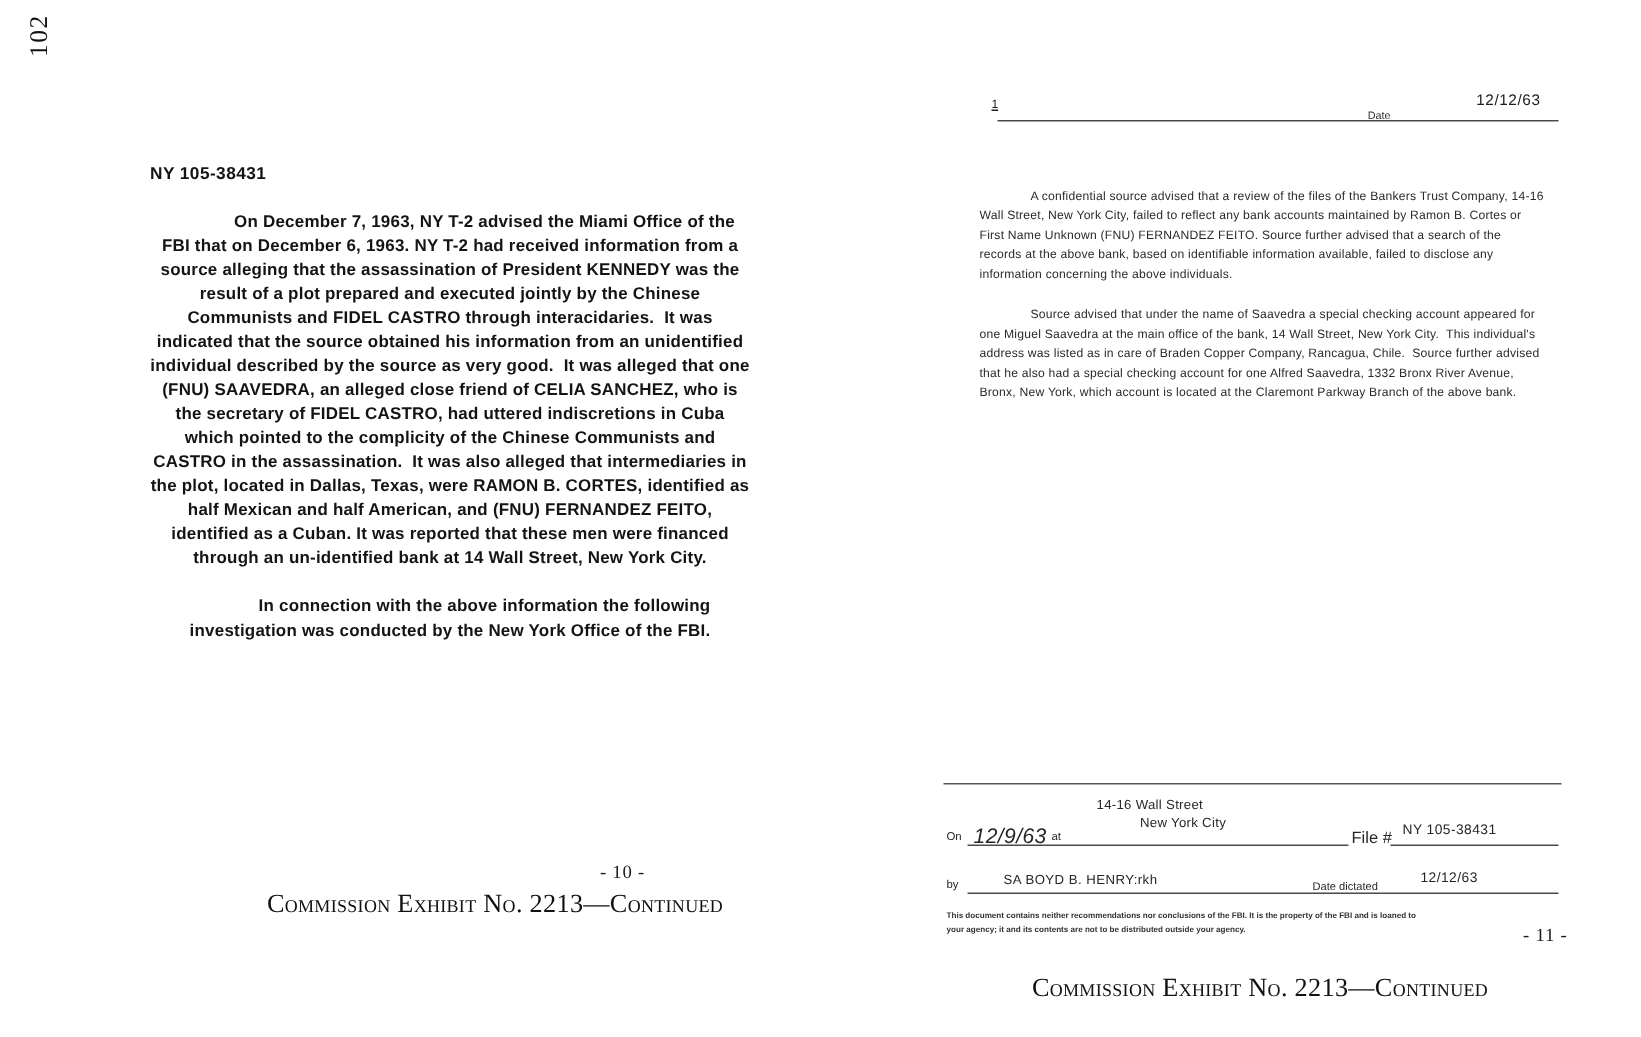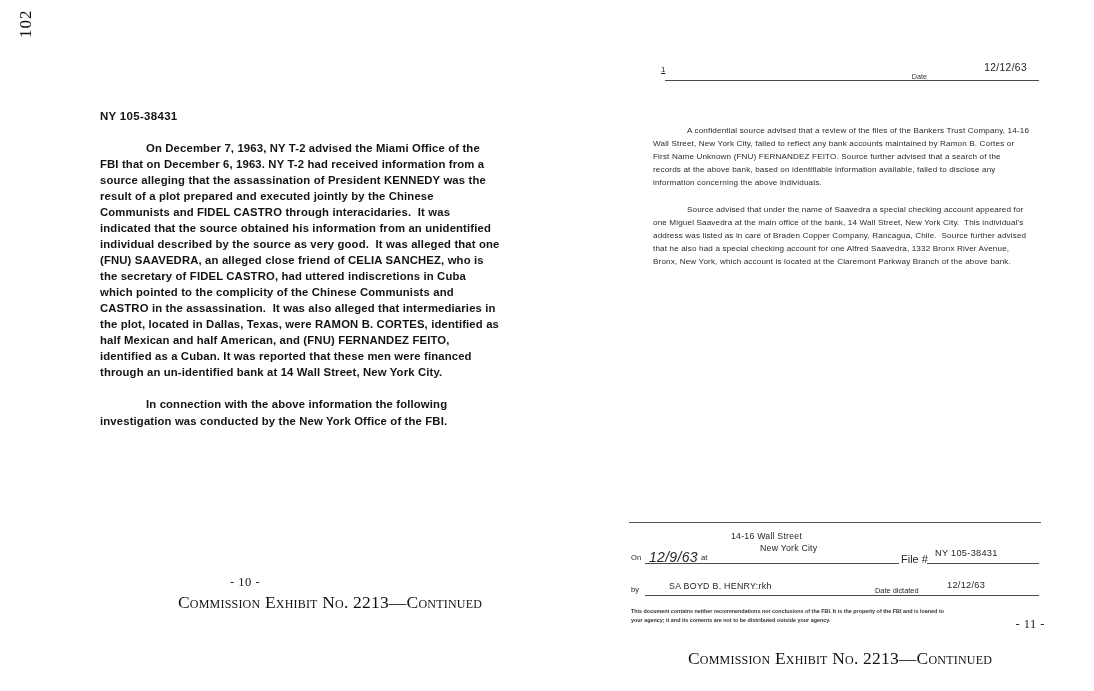--- a/index.html
+++ b/index.html
@@ -45,21 +45,21 @@
     color: #141414;
     margin-bottom: 18px;
   }
   .left-para {
     font-family: "Liberation Sans", sans-serif;
     font-weight: bold;
     font-size: 11.3px;
     line-height: 1.42;
     letter-spacing: 0.15px;
     color: #141414;
-    text-align: left;
+    text-align: center;
     margin-bottom: 16px;
     white-space: pre-wrap;
   }
   .left-para.indent {
     text-indent: 46px;
   }
   .pagemark {
     font-family: "Liberation Serif", serif;
     font-size: 12.5px;
     letter-spacing: 0.5px;
@@ -72,21 +72,21 @@
     color: #111;
     font-variant: small-caps;
     white-space: nowrap;
   }
 
   #left-pagemark {
     position: absolute;
     left: 230px;
     top: 572px;
     width: 200px;
-    text-align: left;
+    text-align: right;
   }
   #left-exhibit {
     position: absolute;
     left: 110px;
     top: 592px;
     width: 440px;
     text-align: center;
   }
 
   

